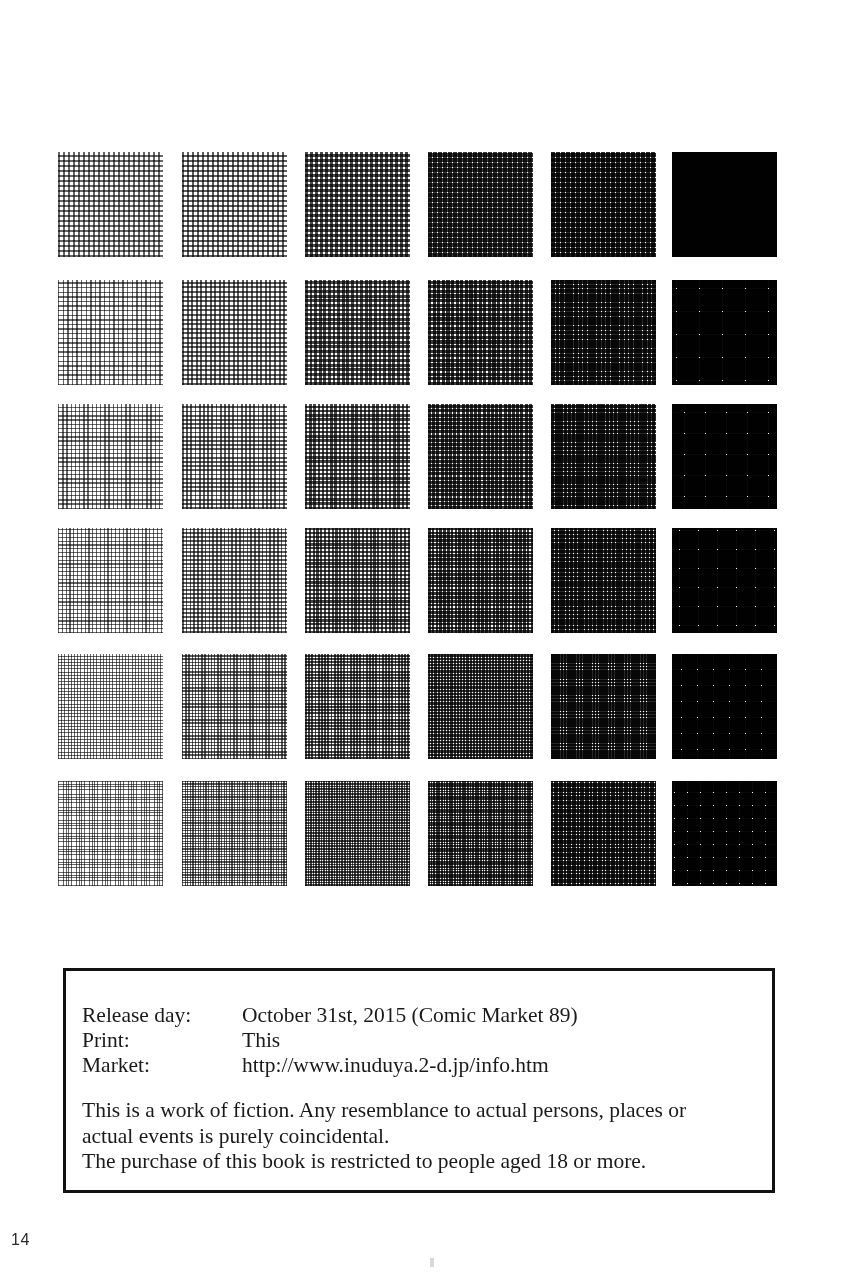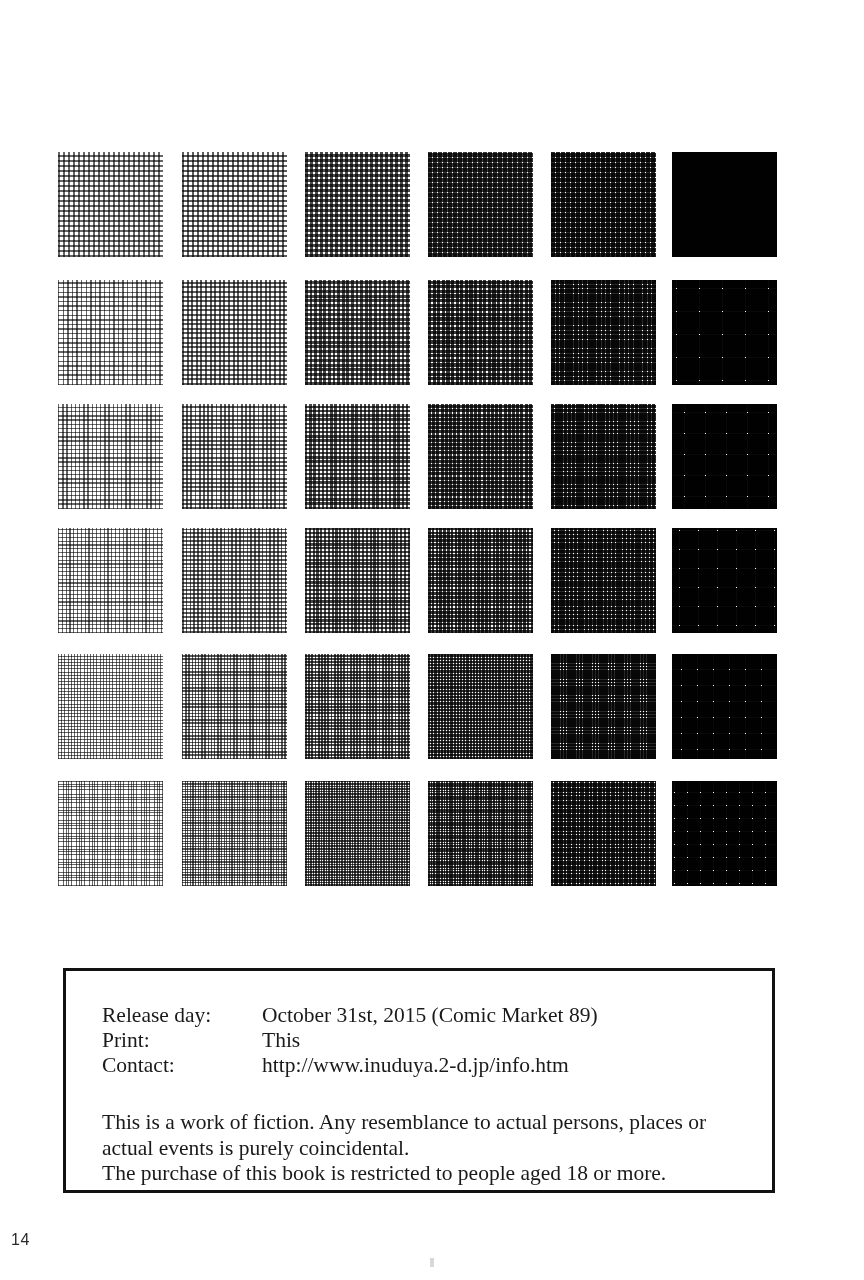--- a/index.html
+++ b/index.html
@@ -81,40 +81,40 @@
     left: 63px;
     top: 968px;
     width: 712px;
     height: 225px;
     border: 3px solid #121212;
     box-sizing: border-box;
     background: #ffffff;
   }
   #colophon-inner {
     position: absolute;
-    left: 36px;
+    left: 16px;
     top: 32px;
     right: 20px;
   }
   .info-table {
     border-collapse: collapse;
     font-size: 21.5px;
     line-height: 1.17;
   }
   .info-table td {
     padding: 0;
     vertical-align: top;
     white-space: nowrap;
   }
   .info-label {
     width: 152px;
     padding-right: 8px !important;
   }
   .disclaimer {
-    margin-top: 32px;
+    margin-top: 20px;
     font-size: 21.5px;
     line-height: 1.17;
     max-width: 660px;
   }
   .disclaimer p {
     margin: 0;
   }
 
   
   #page-number {
@@ -199,21 +199,21 @@
       <tbody>
         <tr>
           <td class="info-label">Release day:</td>
           <td class="info-value">October 31st, 2015 (Comic Market 89)</td>
         </tr>
         <tr>
           <td class="info-label">Print:</td>
           <td class="info-value">This</td>
         </tr>
         <tr>
-          <td class="info-label">Contact:</td>
+          <td class="info-label">Market:</td>
           <td class="info-value">http://www.inuduya.2-d.jp/info.htm</td>
         </tr>
       </tbody>
     </table>
 
     <div class="disclaimer">
       <p>This is a work of fiction. Any resemblance to actual persons, places or actual events is purely coincidental.</p>
       <p>The purchase of this book is restricted to people aged 18 or more.</p>
     </div>
 

